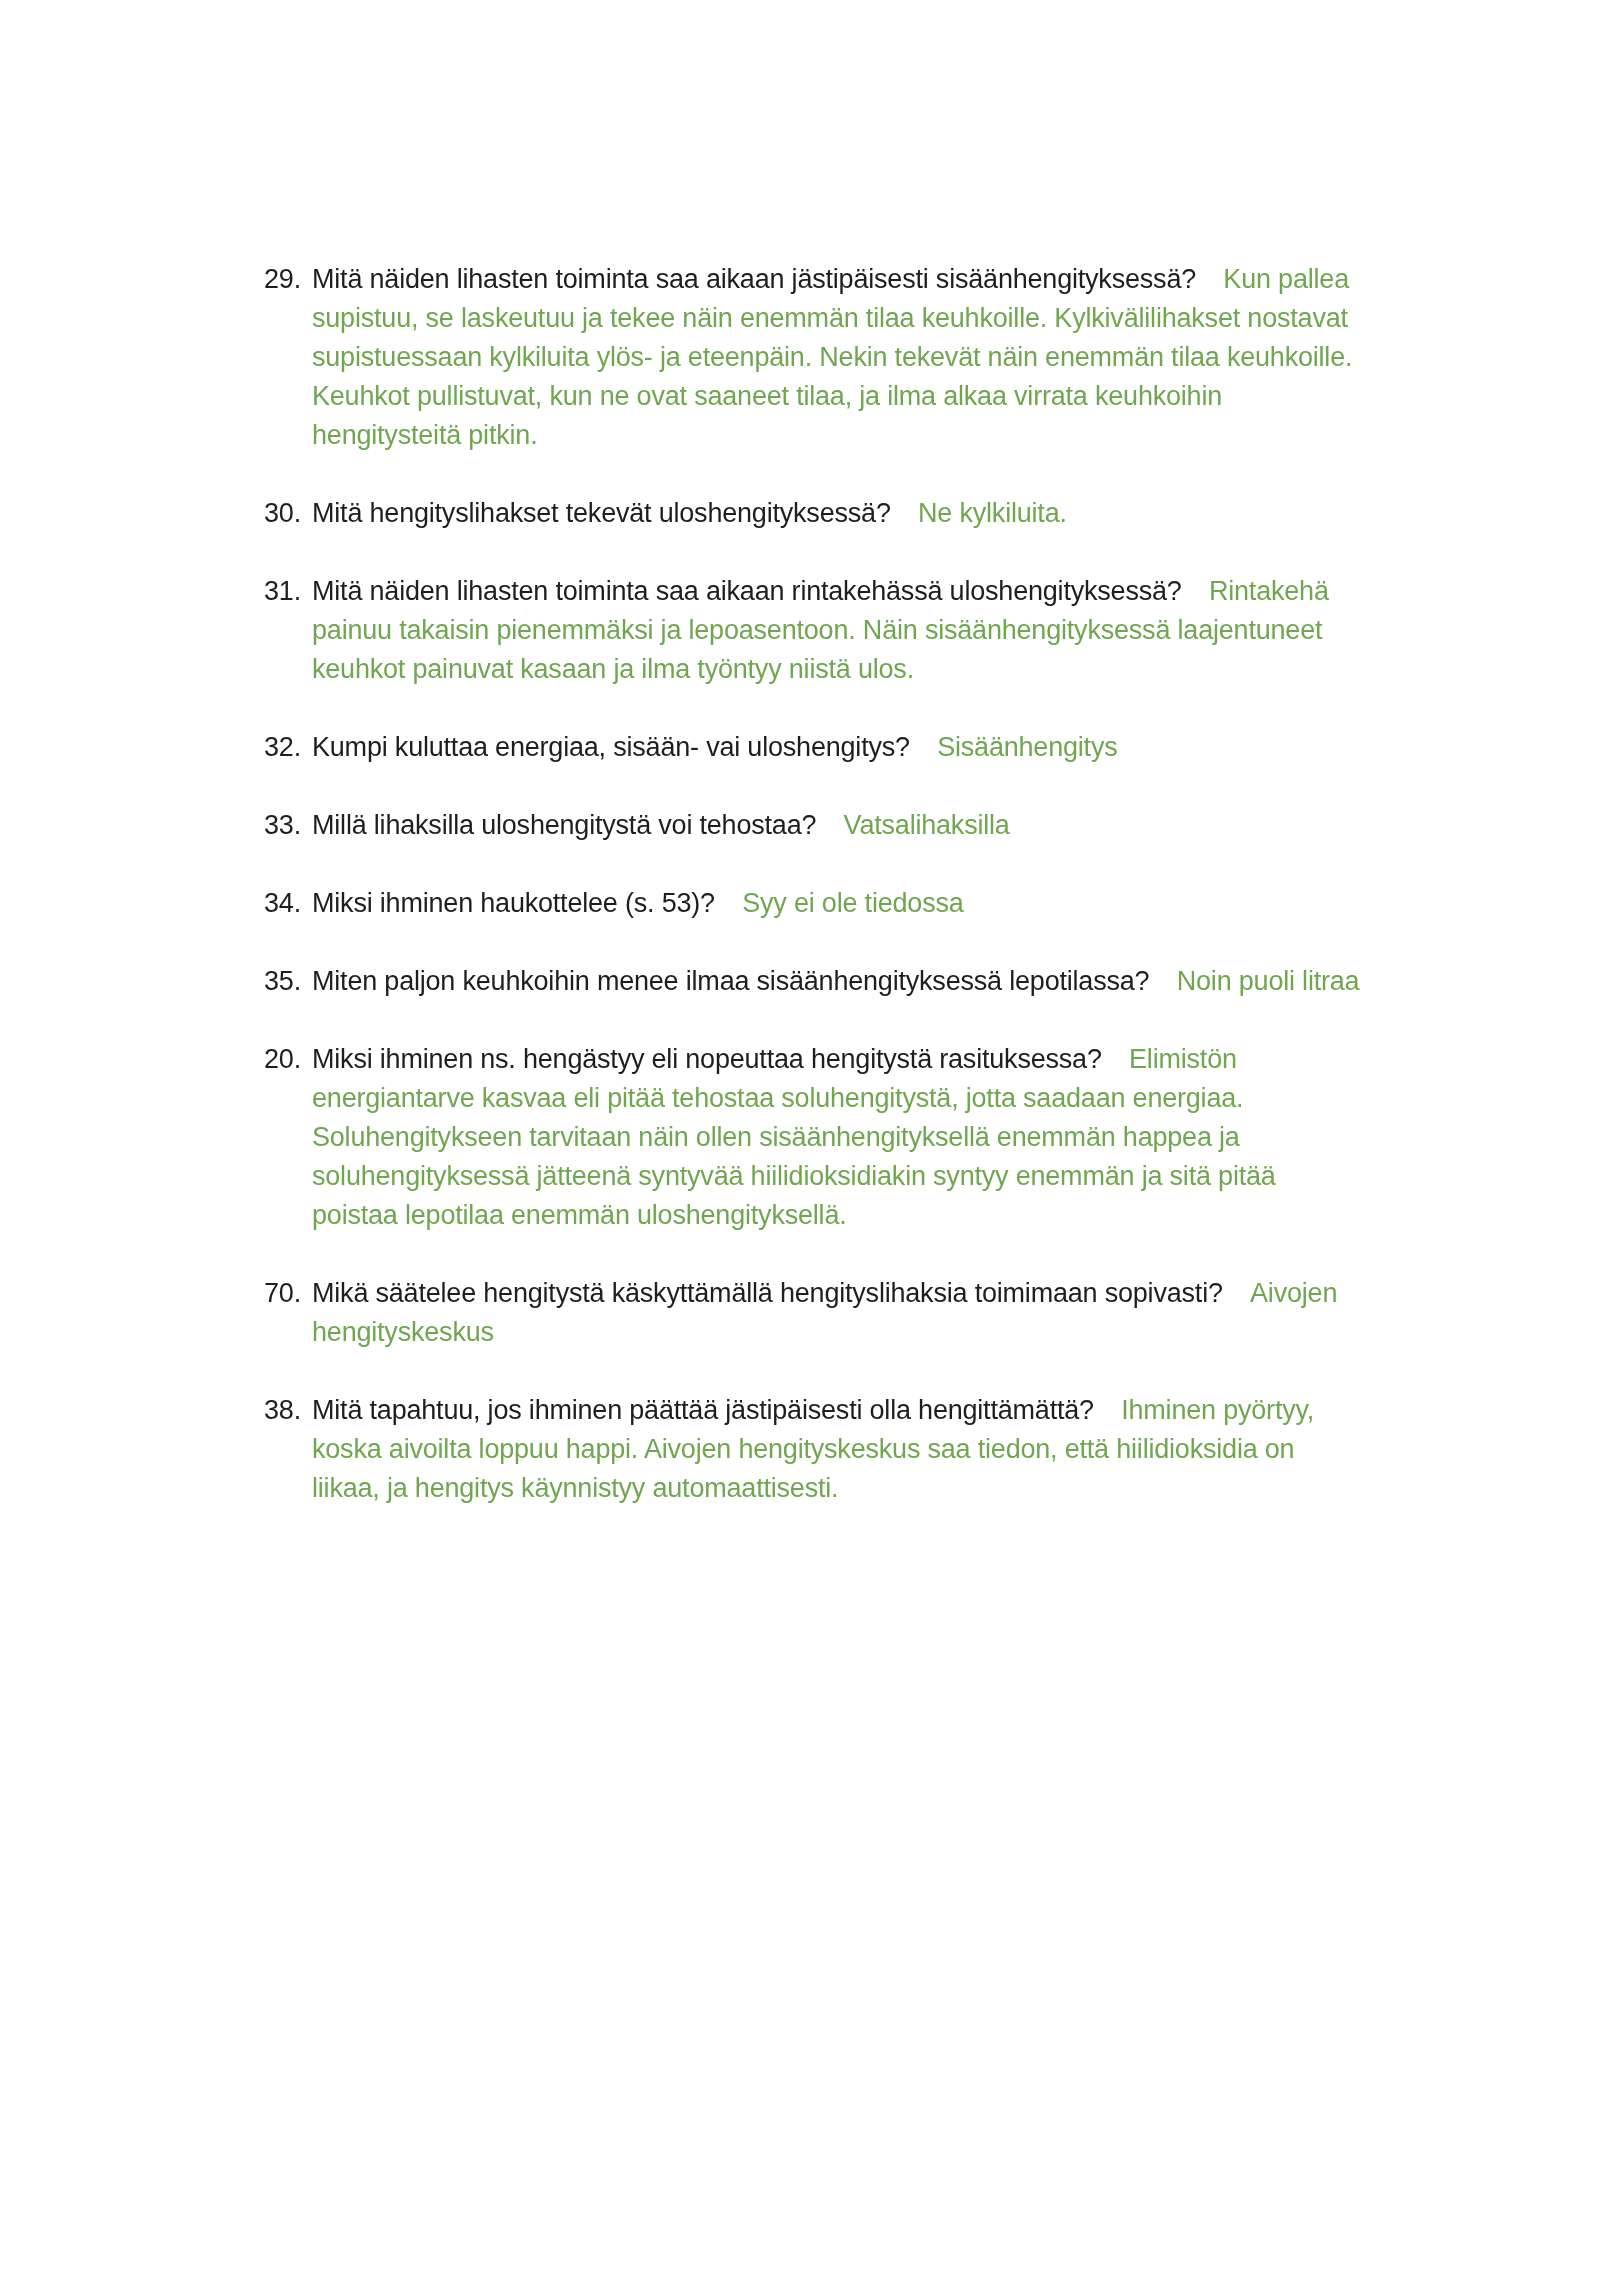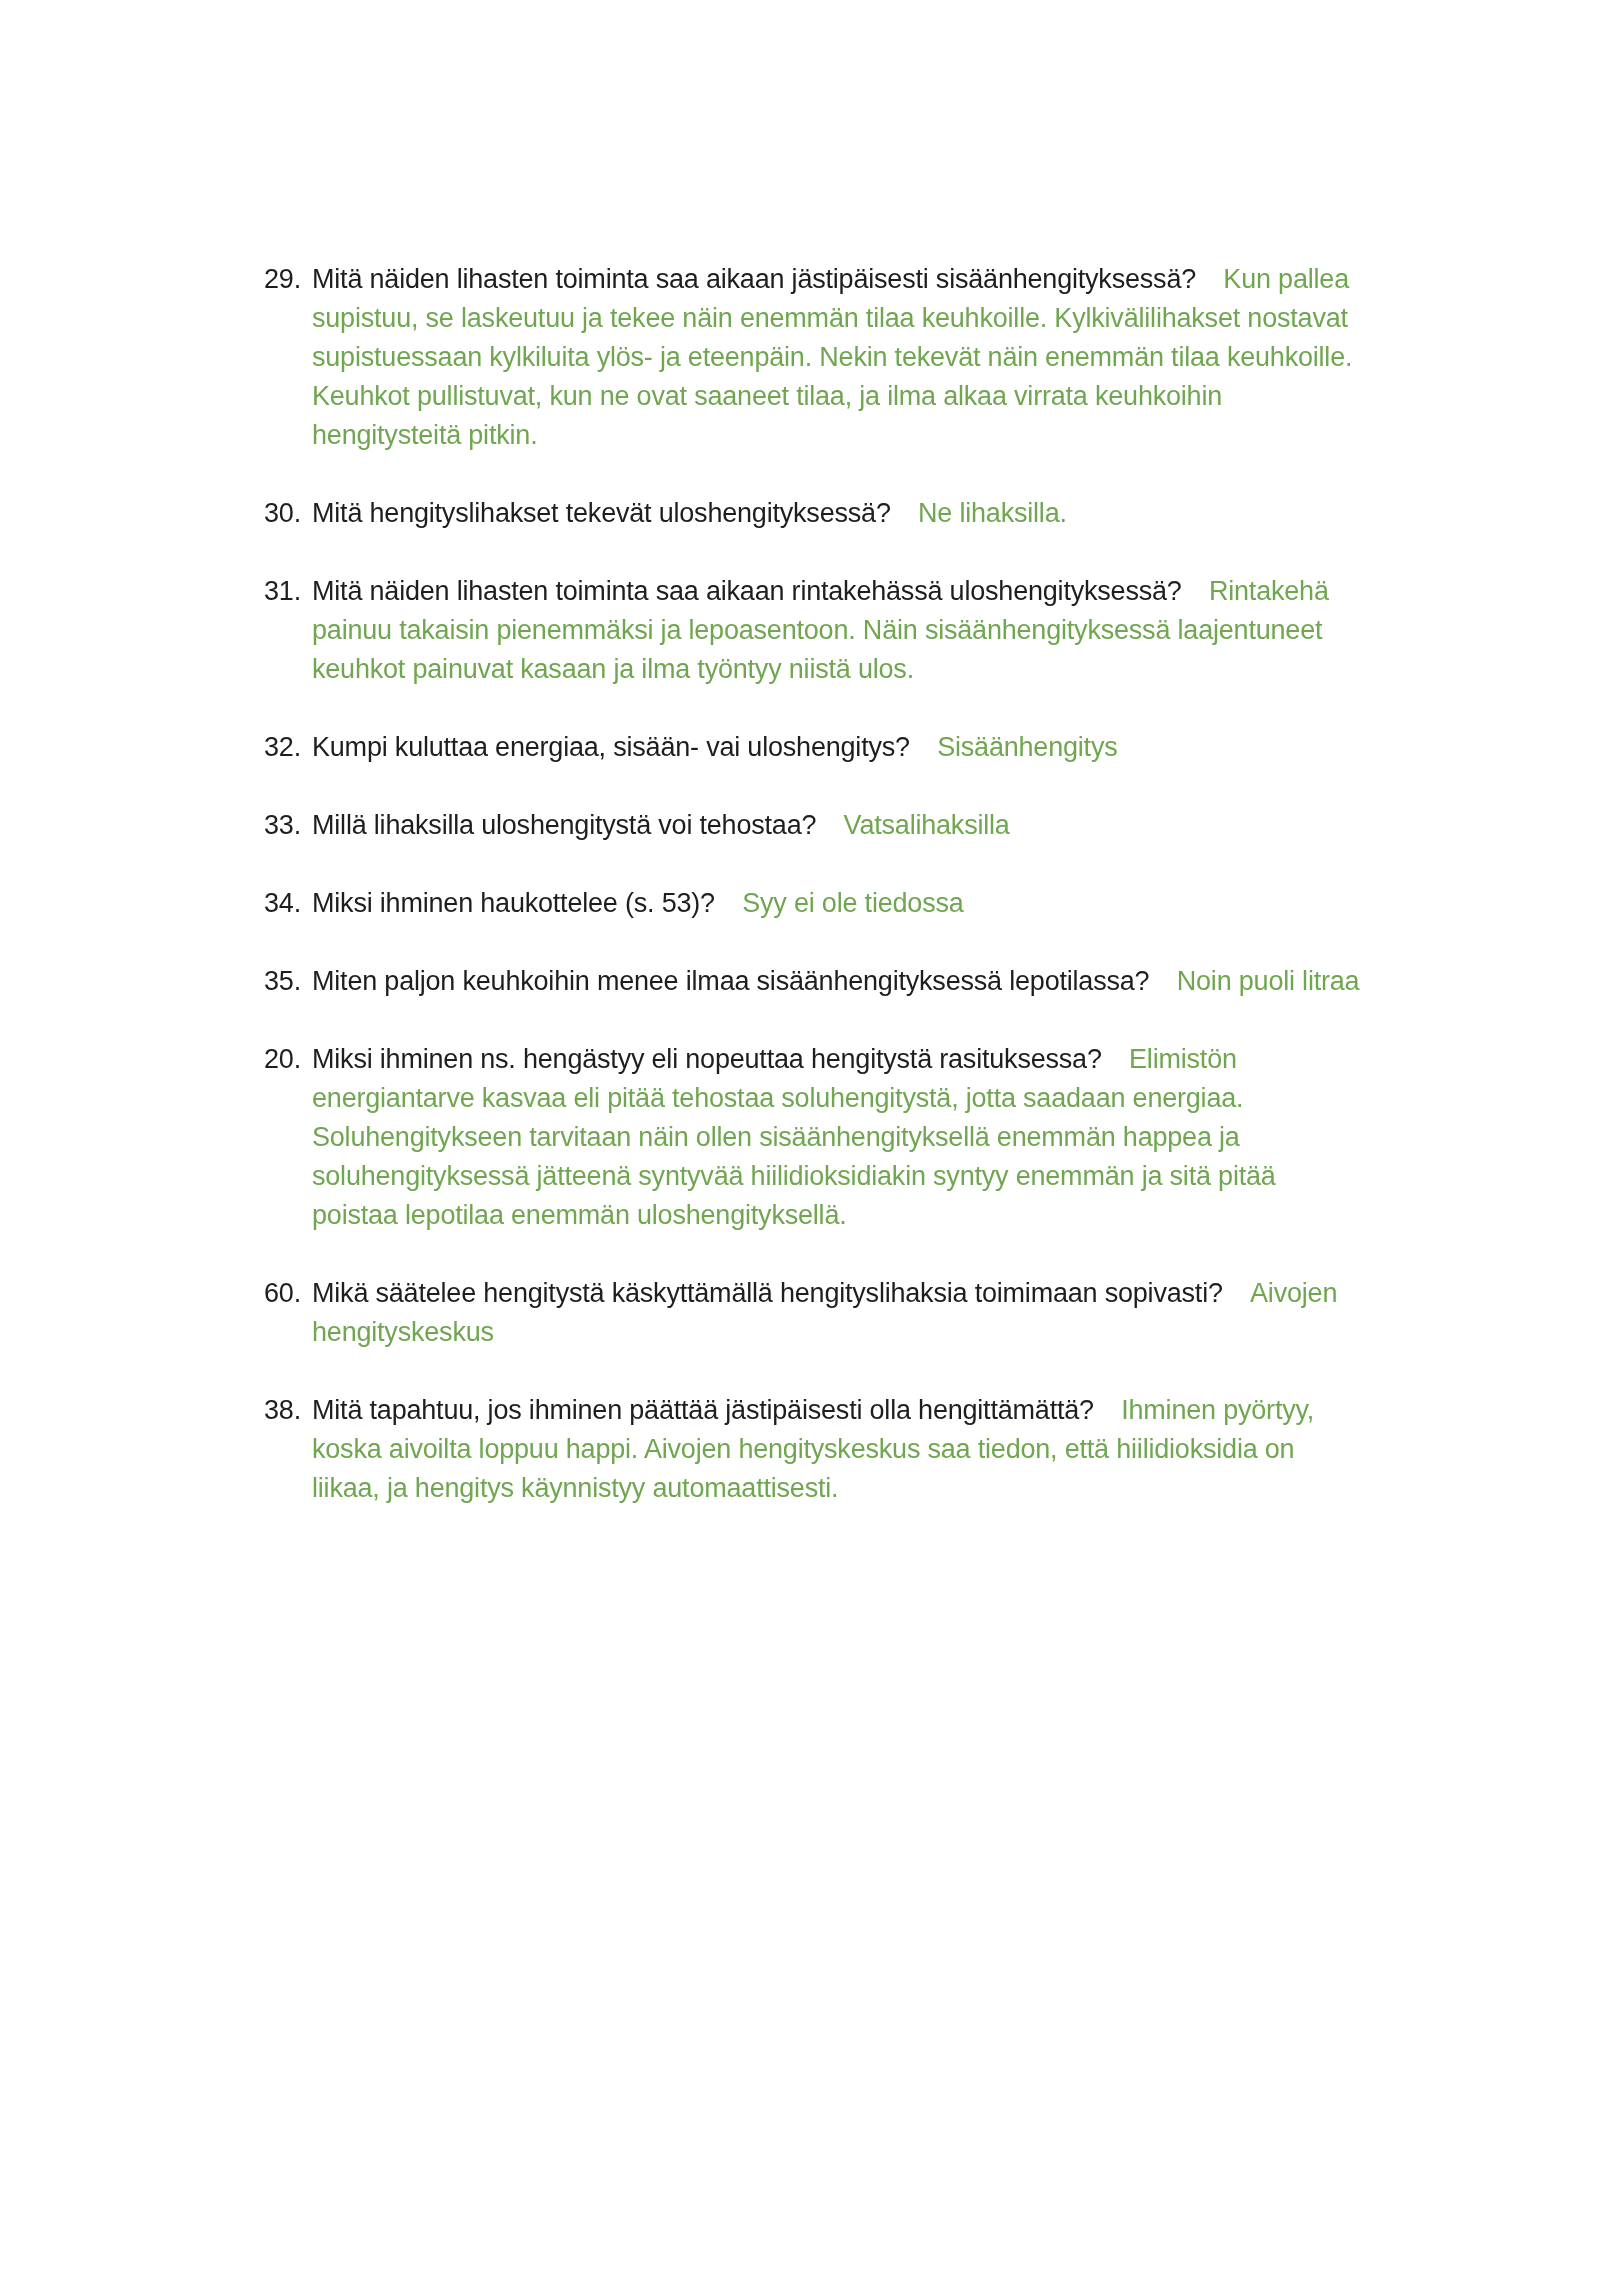--- a/index.html
+++ b/index.html
@@ -64,21 +64,21 @@
     <p class="qa-body">
       <span class="qa-question">Mitä näiden lihasten toiminta saa aikaan jästipäisesti sisäänhengityksessä?</span>
        <span class="qa-answer">Kun pallea supistuu, se laskeutuu ja tekee näin enemmän tilaa keuhkoille. Kylkivälilihakset nostavat supistuessaan kylkiluita ylös- ja eteenpäin. Nekin tekevät näin enemmän tilaa keuhkoille. Keuhkot pullistuvat, kun ne ovat saaneet tilaa, ja ilma alkaa virrata keuhkoihin hengitysteitä pitkin.</span>
     </p>
   </div>
 
   <div class="qa-item">
     <span class="qa-num">30.</span>
     <p class="qa-body">
       <span class="qa-question">Mitä hengityslihakset tekevät uloshengityksessä?</span>
-       <span class="qa-answer">Ne lihaksilla.</span>
+       <span class="qa-answer">Ne kylkiluita.</span>
     </p>
   </div>
 
   <div class="qa-item">
     <span class="qa-num">31.</span>
     <p class="qa-body">
       <span class="qa-question">Mitä näiden lihasten toiminta saa aikaan rintakehässä uloshengityksessä?</span>
        <span class="qa-answer">Rintakehä painuu takaisin pienemmäksi ja lepoasentoon. Näin sisäänhengityksessä laajentuneet keuhkot painuvat kasaan ja ilma työntyy niistä ulos.</span>
     </p>
   </div>
@@ -117,21 +117,21 @@
 
   <div class="qa-item">
     <span class="qa-num">20.</span>
     <p class="qa-body">
       <span class="qa-question">Miksi ihminen ns. hengästyy eli nopeuttaa hengitystä rasituksessa?</span>
        <span class="qa-answer">Elimistön energiantarve kasvaa eli pitää tehostaa soluhengitystä, jotta saadaan energiaa. Soluhengitykseen tarvitaan näin ollen sisäänhengityksellä enemmän happea ja soluhengityksessä jätteenä syntyvää hiilidioksidiakin syntyy enemmän ja sitä pitää poistaa lepotilaa enemmän uloshengityksellä.</span>
     </p>
   </div>
 
   <div class="qa-item">
-    <span class="qa-num">60.</span>
+    <span class="qa-num">70.</span>
     <p class="qa-body">
       <span class="qa-question">Mikä säätelee hengitystä käskyttämällä hengityslihaksia toimimaan sopivasti?</span>
        <span class="qa-answer">Aivojen hengityskeskus</span>
     </p>
   </div>
 
   <div class="qa-item">
     <span class="qa-num">38.</span>
     <p class="qa-body">
       <span class="qa-question">Mitä tapahtuu, jos ihminen päättää jästipäisesti olla hengittämättä?</span>

